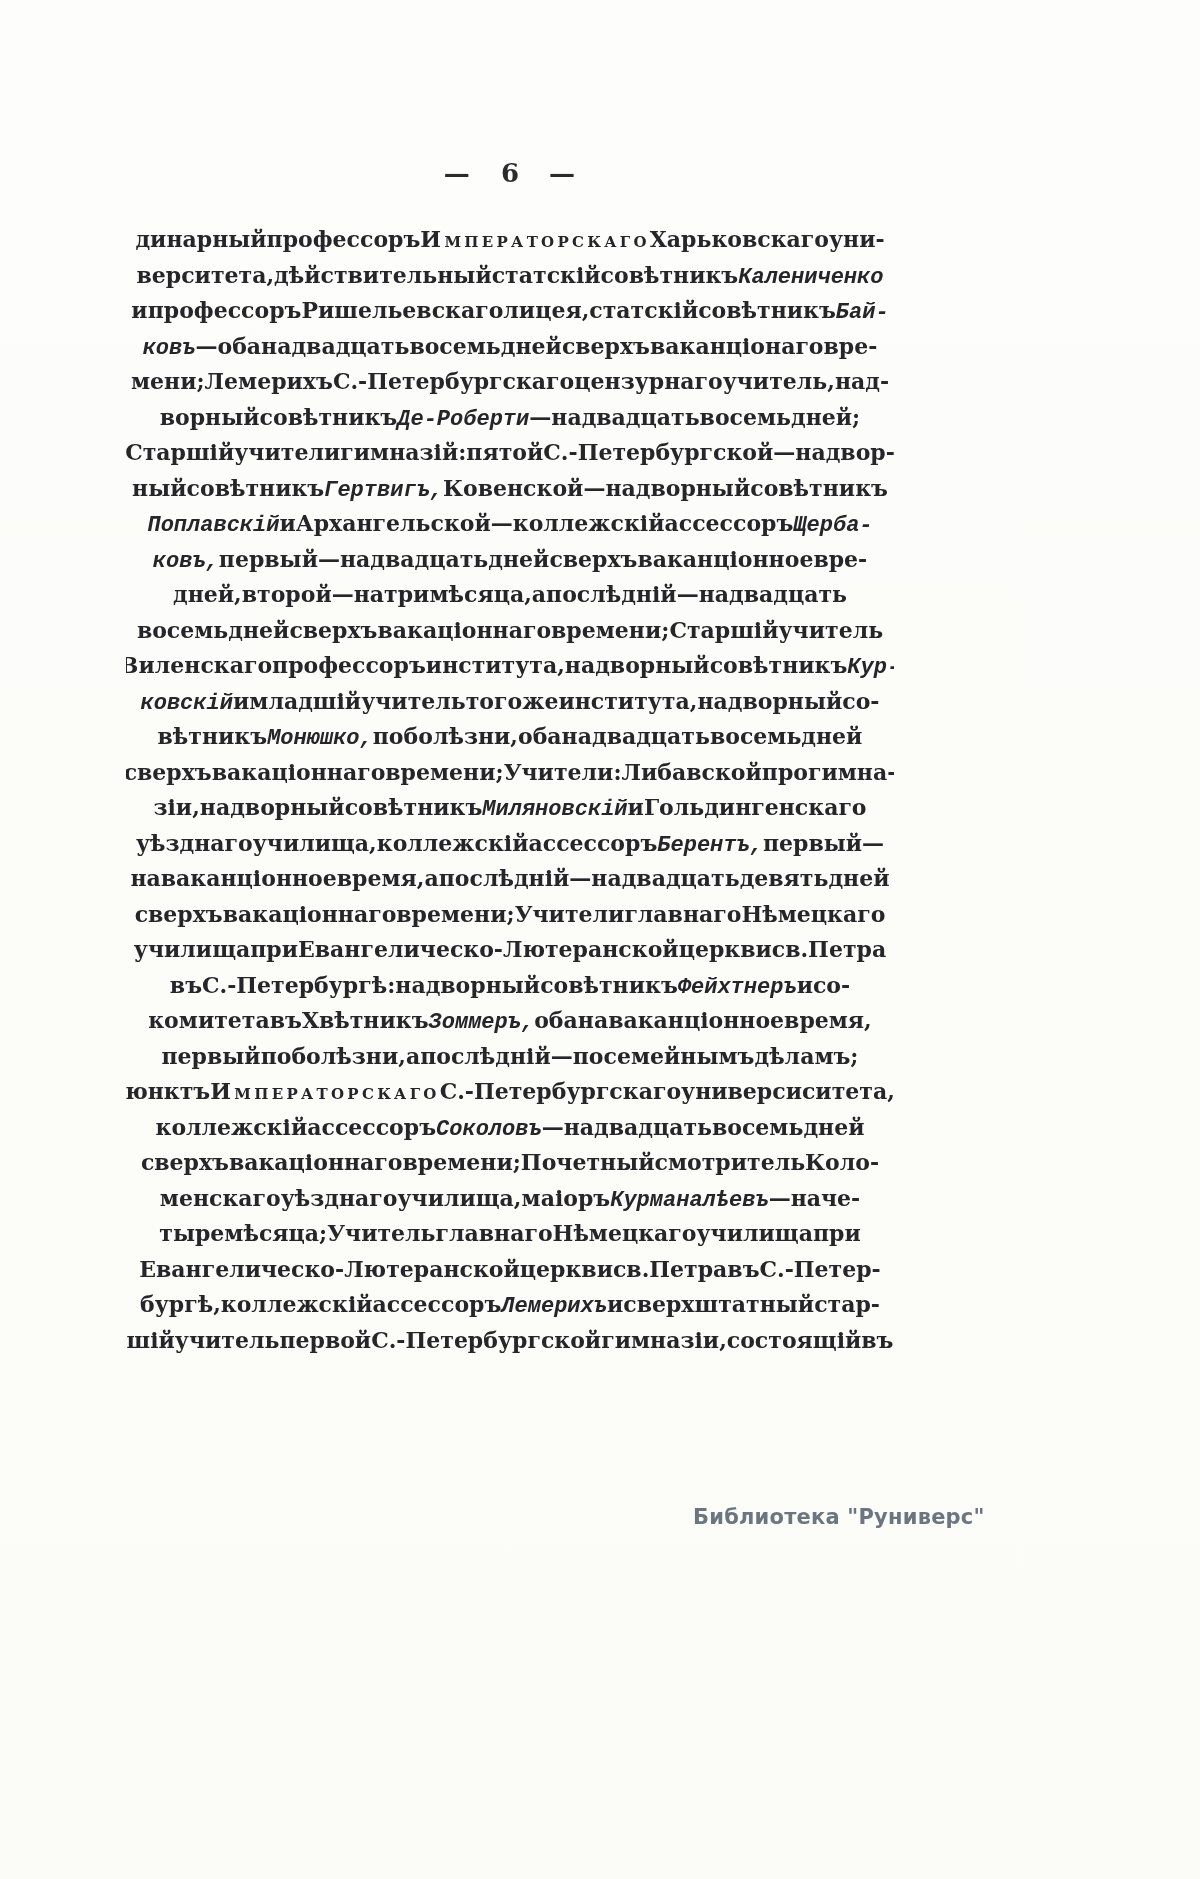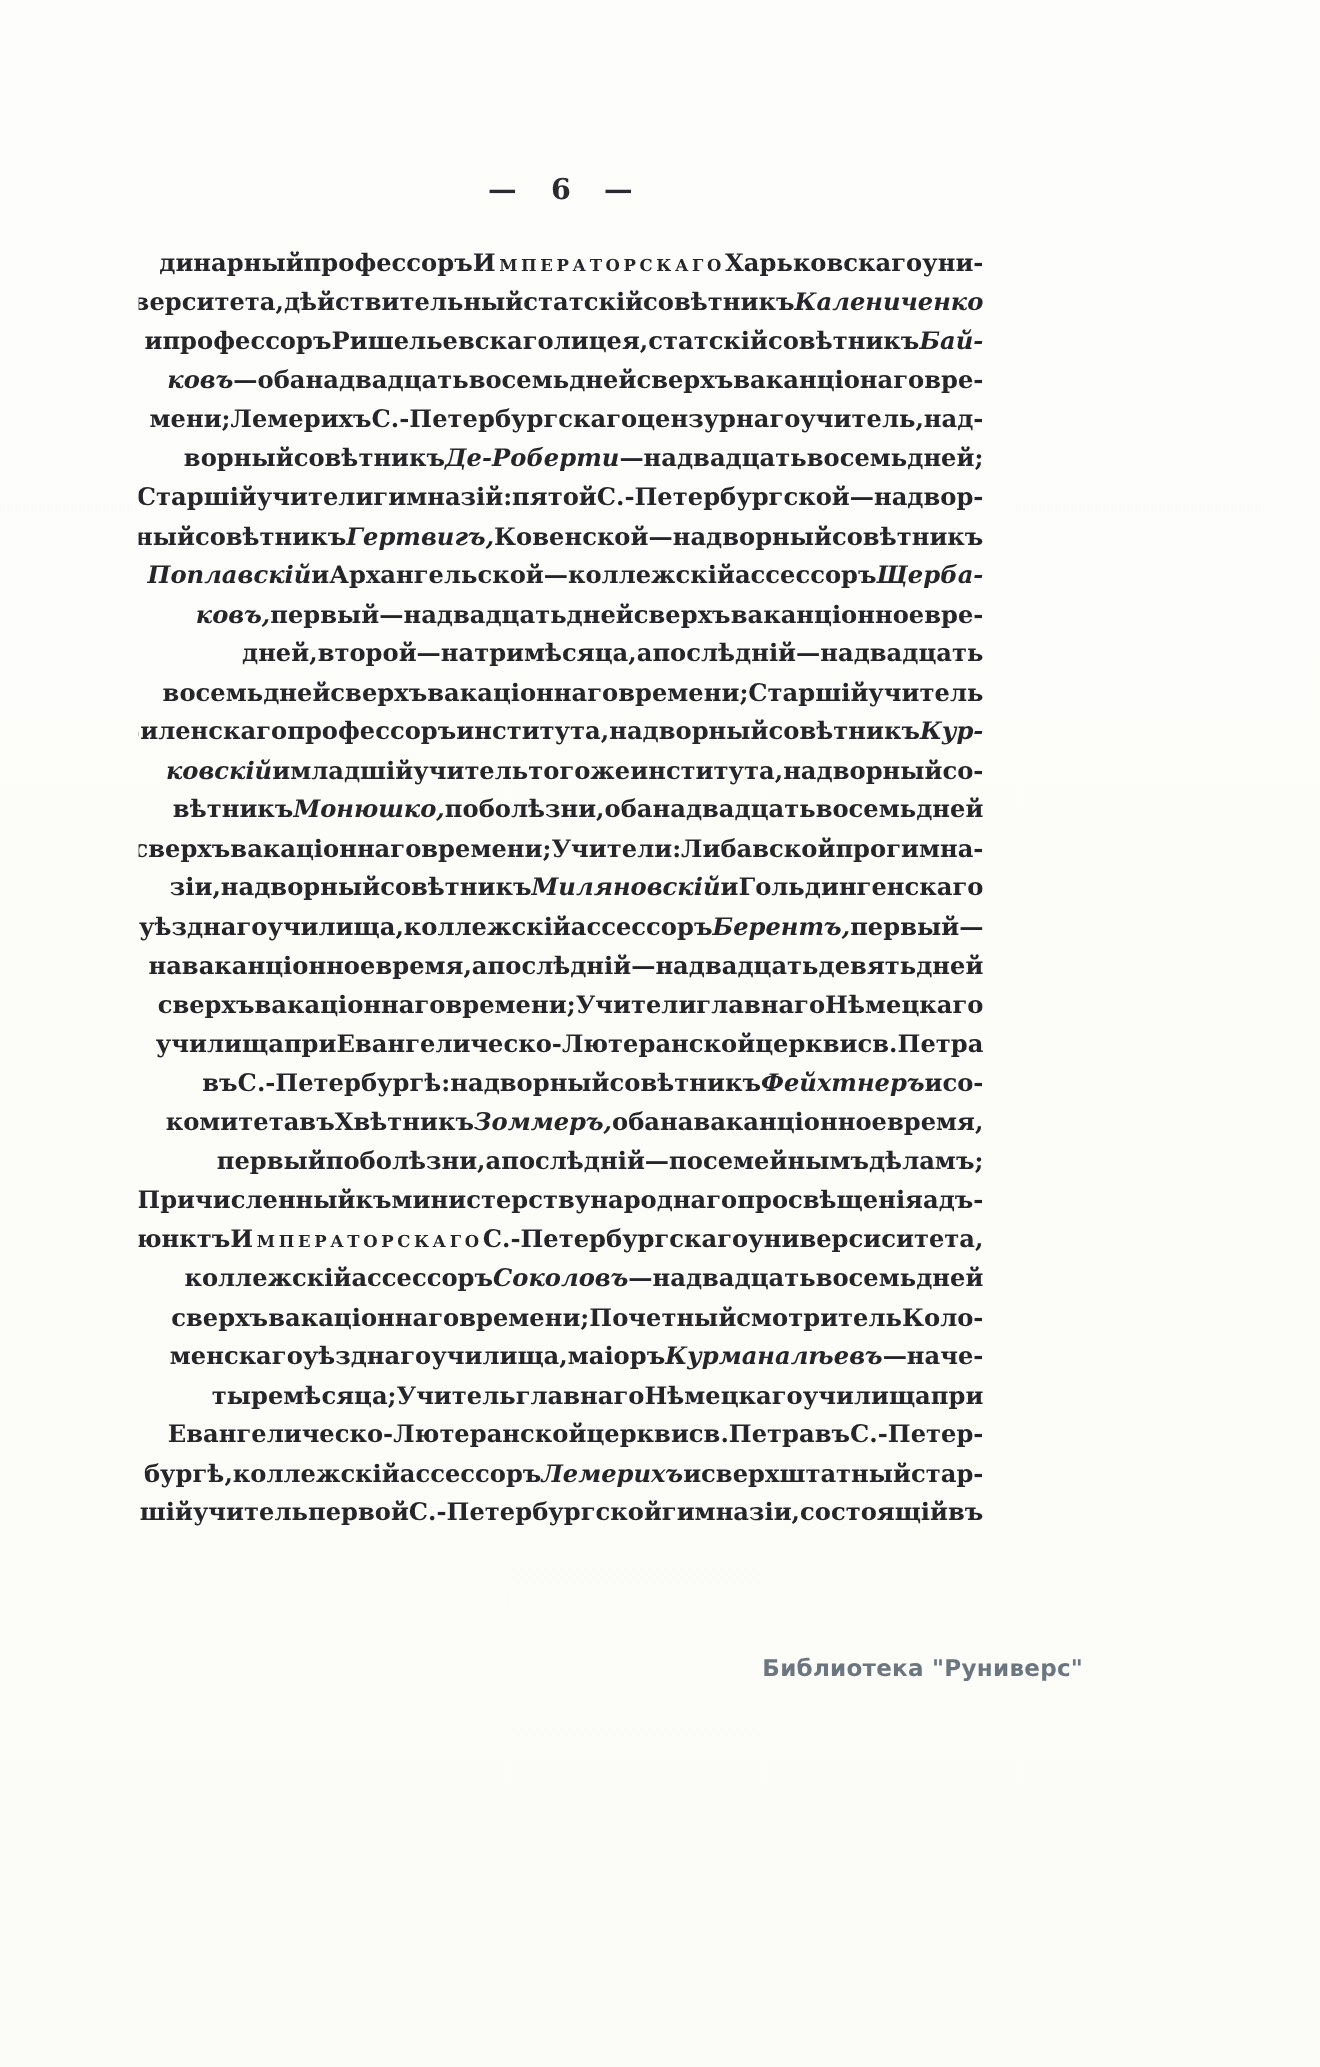--- a/index.html
+++ b/index.html
@@ -40,32 +40,33 @@
     left: 126px;
     top: 222px;
     width: 768px;
     color: #26262a;
     font-size: 22px;
     font-weight: 700;
     overflow: hidden;
   }
   .line {
     display: flex;
-    justify-content: flex-end;
+    justify-content: center;
     align-items: baseline;
     height: 35.5px;
     line-height: 35.5px;
     white-space: nowrap;
   }
   .line span {
     flex: 0 0 auto;
   }
   .it {
     font-style: italic;
     font-weight: 700;
+    font-family: Liberation Mono, monospace;
   }
   .sp {
     font-variant: small-caps;
     letter-spacing: 0.15em;
   }
   .watermark {
     position: absolute;
     top: 1505px;
     left: 693px;
     font-family: "DejaVu Sans", "Liberation Sans", sans-serif;
@@ -308,28 +309,20 @@
         <span>по</span>
         <span>болѣзни,</span>
         <span>а</span>
         <span>послѣдній</span>
         <span>—</span>
         <span>по</span>
         <span>семейнымъ</span>
         <span>дѣламъ;</span>
       </div>
       <div class="line">
-        <span>Причисленный</span>
-        <span>къ</span>
-        <span>министерству</span>
-        <span>народнаго</span>
-        <span>просвѣщенія</span>
-        <span>адъ-</span>
-      </div>
-      <div class="line">
         <span>юнктъ</span>
         <span class="sp">Императорскаго</span>
         <span>С.-Петербургскаго</span>
         <span>универсиситета,</span>
       </div>
       <div class="line">
         <span>коллежскій</span>
         <span>ассессоръ</span>
         <span class="it">Соколовъ</span>
         <span>—</span>

